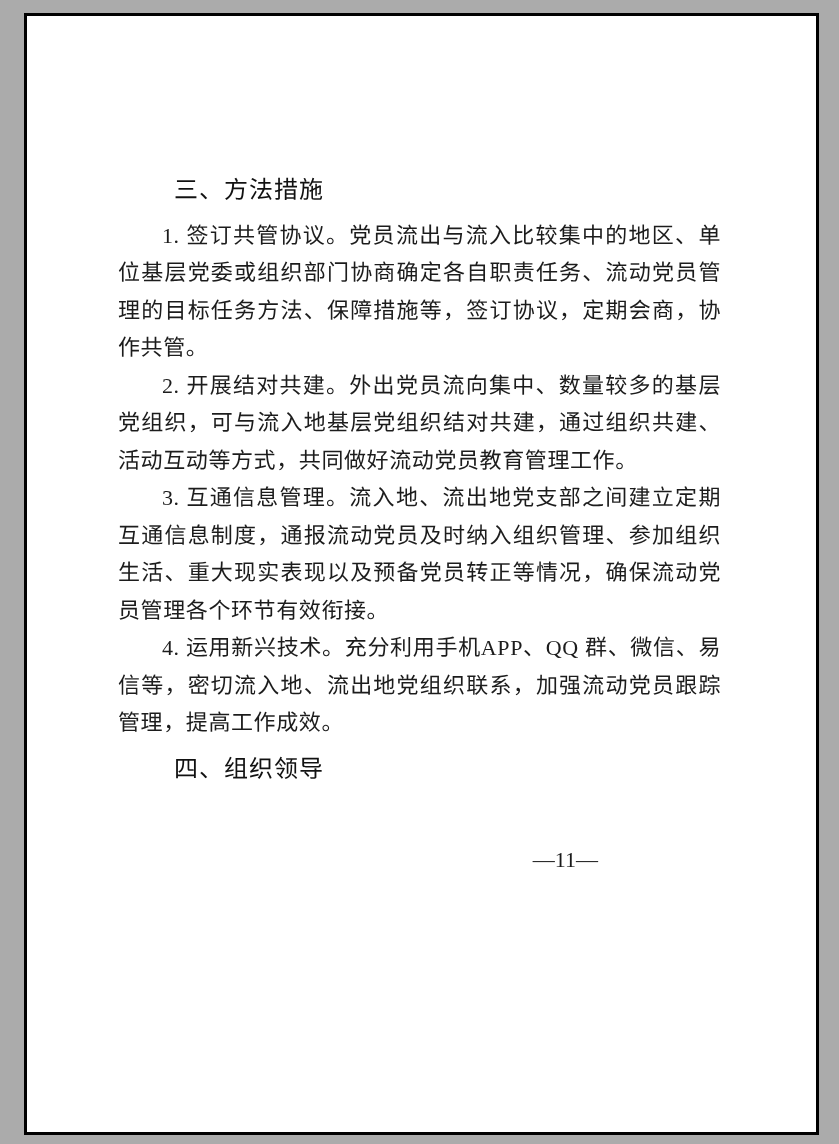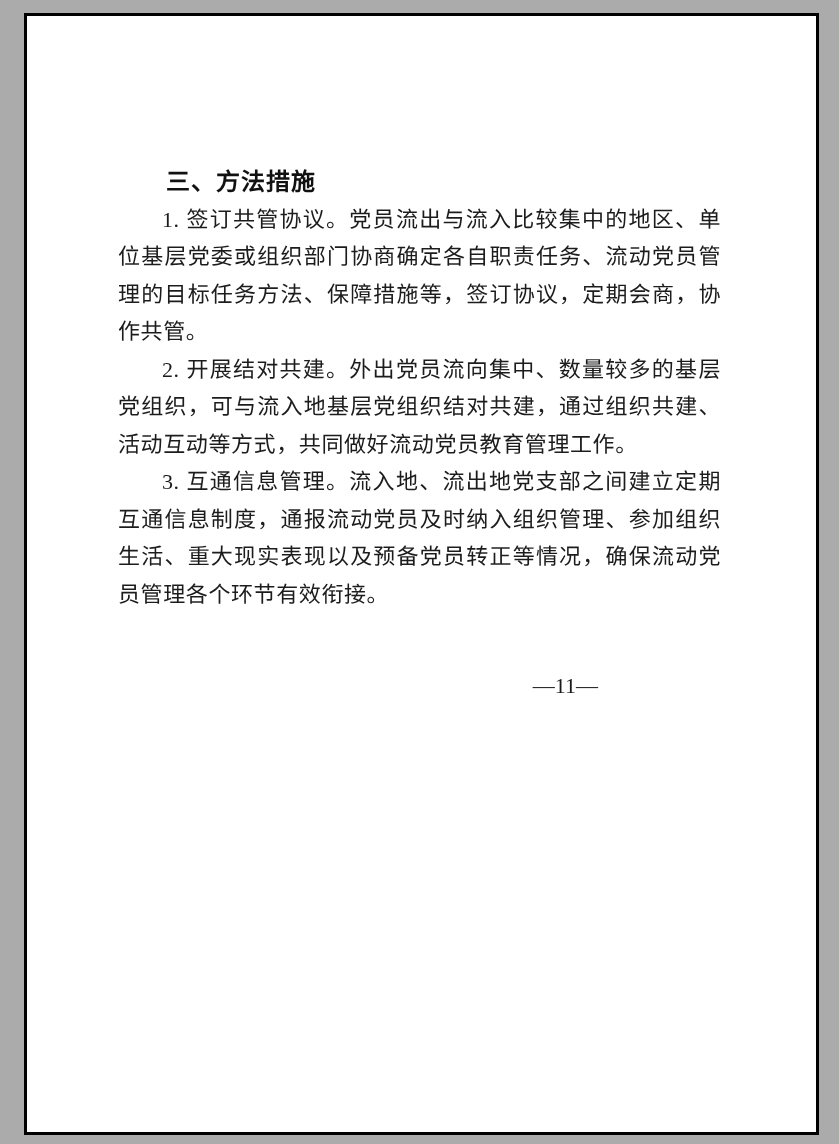--- a/index.html
+++ b/index.html
@@ -26,24 +26,24 @@
     background: #ffffff;
     border: 3px solid #000000;
     box-sizing: border-box;
   }
   .doc-content {
     padding: 147px 95px 0 91px;
     color: #1c1c1c;
   }
   .doc-heading {
     font-family: "Liberation Sans", "DejaVu Sans", sans-serif;
-    font-weight: bold;
+    font-weight: normal;
     font-size: 24px;
     line-height: 37.5px;
-    margin: 0;
+    margin: 8px;
     text-indent: 2em;
     letter-spacing: 1px;
     color: #111111;
   }
   .doc-paragraph {
     font-family: "Liberation Serif", "DejaVu Serif", serif;
     font-size: 22px;
     line-height: 37.5px;
     margin: 0;
     text-indent: 2em;
@@ -72,21 +72,23 @@
     <div class="doc-content">
 
       <h2 class="doc-heading">三、方法措施</h2>
 
       <p class="doc-paragraph">1. 签订共管协议。党员流出与流入比较集中的地区、单位基层党委或组织部门协商确定各自职责任务、流动党员管理的目标任务方法、保障措施等，签订协议，定期会商，协作共管。</p>
 
       <p class="doc-paragraph">2. 开展结对共建。外出党员流向集中、数量较多的基层党组织，可与流入地基层党组织结对共建，通过组织共建、活动互动等方式，共同做好流动党员教育管理工作。</p>
 
       <p class="doc-paragraph">3. 互通信息管理。流入地、流出地党支部之间建立定期互通信息制度，通报流动党员及时纳入组织管理、参加组织生活、重大现实表现以及预备党员转正等情况，确保流动党员管理各个环节有效衔接。</p>
 
+      <p class="doc-paragraph">4. 运用新兴技术。充分利用手机APP、QQ 群、微信、易信等，密切流入地、流出地党组织联系，加强流动党员跟踪管理，提高工作成效。</p>
 
+      <h2 class="doc-heading">四、组织领导</h2>
 
 
       <div class="page-number-row">
         <span class="page-number">—11—</span>
       </div>
 
     </div>
   </div>
 </div>
 

